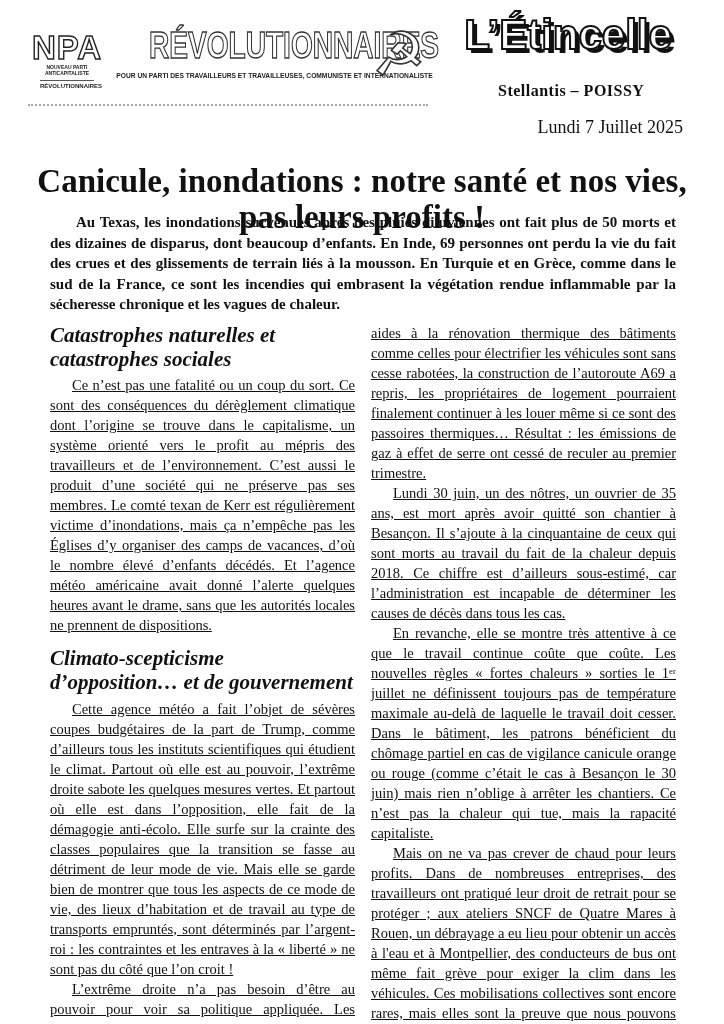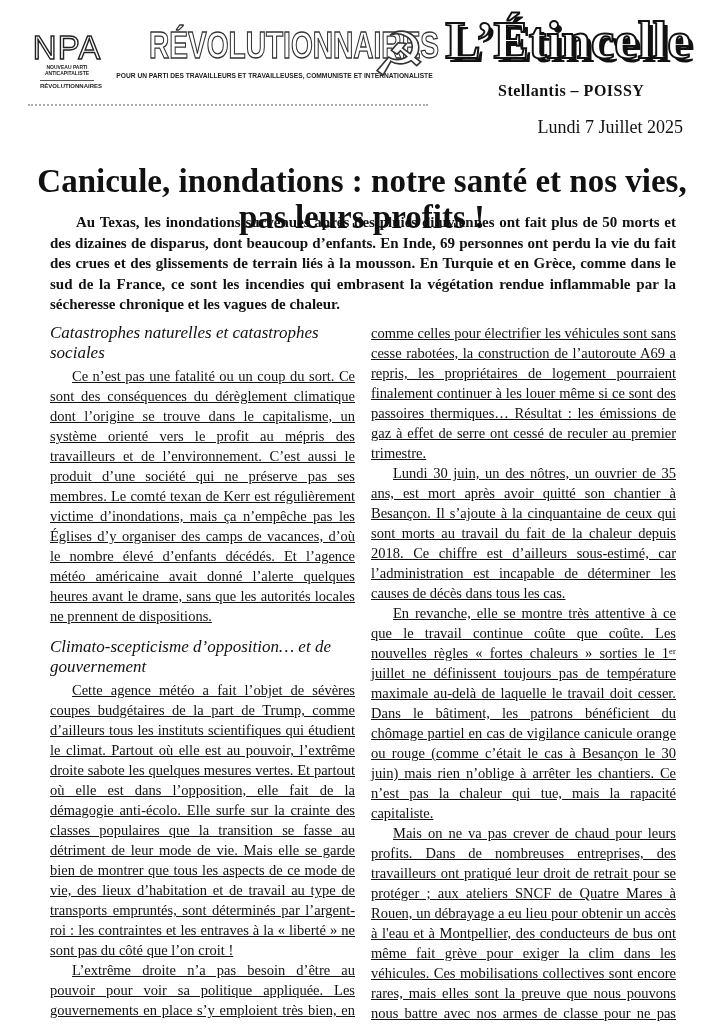--- a/index.html
+++ b/index.html
@@ -7,21 +7,21 @@
     position:relative; width:724px; height:1024px; margin:0 auto;
     background:#ffffff; color:#111; overflow:hidden;
     font-family:"Liberation Serif", serif;
   }
 
   
   .masthead { position:absolute; top:24px; left:28px; right:24px; height:86px; }
 
   .npa-logo { position:absolute; left:2px; top:8px; width:74px; text-align:center; }
   .npa-acronym {
-    font-family:"Liberation Sans", sans-serif; font-weight:normal;
+    font-family:"Liberation Sans", sans-serif; font-weight:bold;
     font-size:33px; line-height:0.95; letter-spacing:1px;
     color:#fff; -webkit-text-stroke:1.4px #222;
   }
   .npa-org {
     font-family:"Liberation Sans", sans-serif; font-weight:bold;
     font-size:5px; line-height:1.15; color:#222; margin-top:2px;
   }
   .npa-rev {
     font-family:"Liberation Sans", sans-serif; font-weight:bold;
     font-size:6px; color:#222; margin:3px 10px 0; padding-top:2px;
@@ -43,22 +43,22 @@
   }
 
   .hs-icon {
     position:absolute; left:344px; top:0px; line-height:1;
     font-family:"DejaVu Sans", sans-serif; font-size:60px;
     color:#fff; -webkit-text-stroke:1.6px #333;
   }
 
   .paper-title {
     position:absolute; left:404px; top:-10px; width:272px; text-align:center;
-    font-family:Liberation Serif, serif; font-weight:bold;
-    font-size:53px; line-height:1;
+    font-family:Liberation Sans, sans-serif; font-weight:bold;
+    font-size:42px; line-height:1;
     color:#fff; -webkit-text-stroke:2px #111;
     text-shadow:4px 4px 0 #111;
     white-space:nowrap;
   }
   .edition {
     position:absolute; left:470px; top:58px; width:190px; 
     font-weight:bold; font-size:16px; letter-spacing:0.5px;
   }
   .dotted-rule {
     position:absolute; left:0; top:80px; width:400px; height:0;
@@ -78,21 +78,21 @@
     font-weight:bold; font-size:15px; line-height:1.37;
     text-align:justify; text-indent:26px; margin:0;
   }
 
   .columns {
     position:absolute; top:323px; left:50px; right:48px; bottom:46px;
     column-count:2; column-gap:16px; column-fill:balance;
     font-size:14.5px; line-height:1.38; text-align:justify;
   }
   .section-heading {
-    font-size:17px; font-weight:normal; font-style:italic; line-height:1.15;
+    font-size:21px; font-weight:bold; font-style:italic; line-height:1.15;
     margin:11px 0 4px 0; text-align:left; break-after:avoid; break-inside:avoid;
   }
   .section-heading.first { margin-top:0; }
   .columns p { margin:0; text-indent:22px;text-decoration:underline; }
 </style>
 </head>
 <body>
 
 <div class="page">
 

